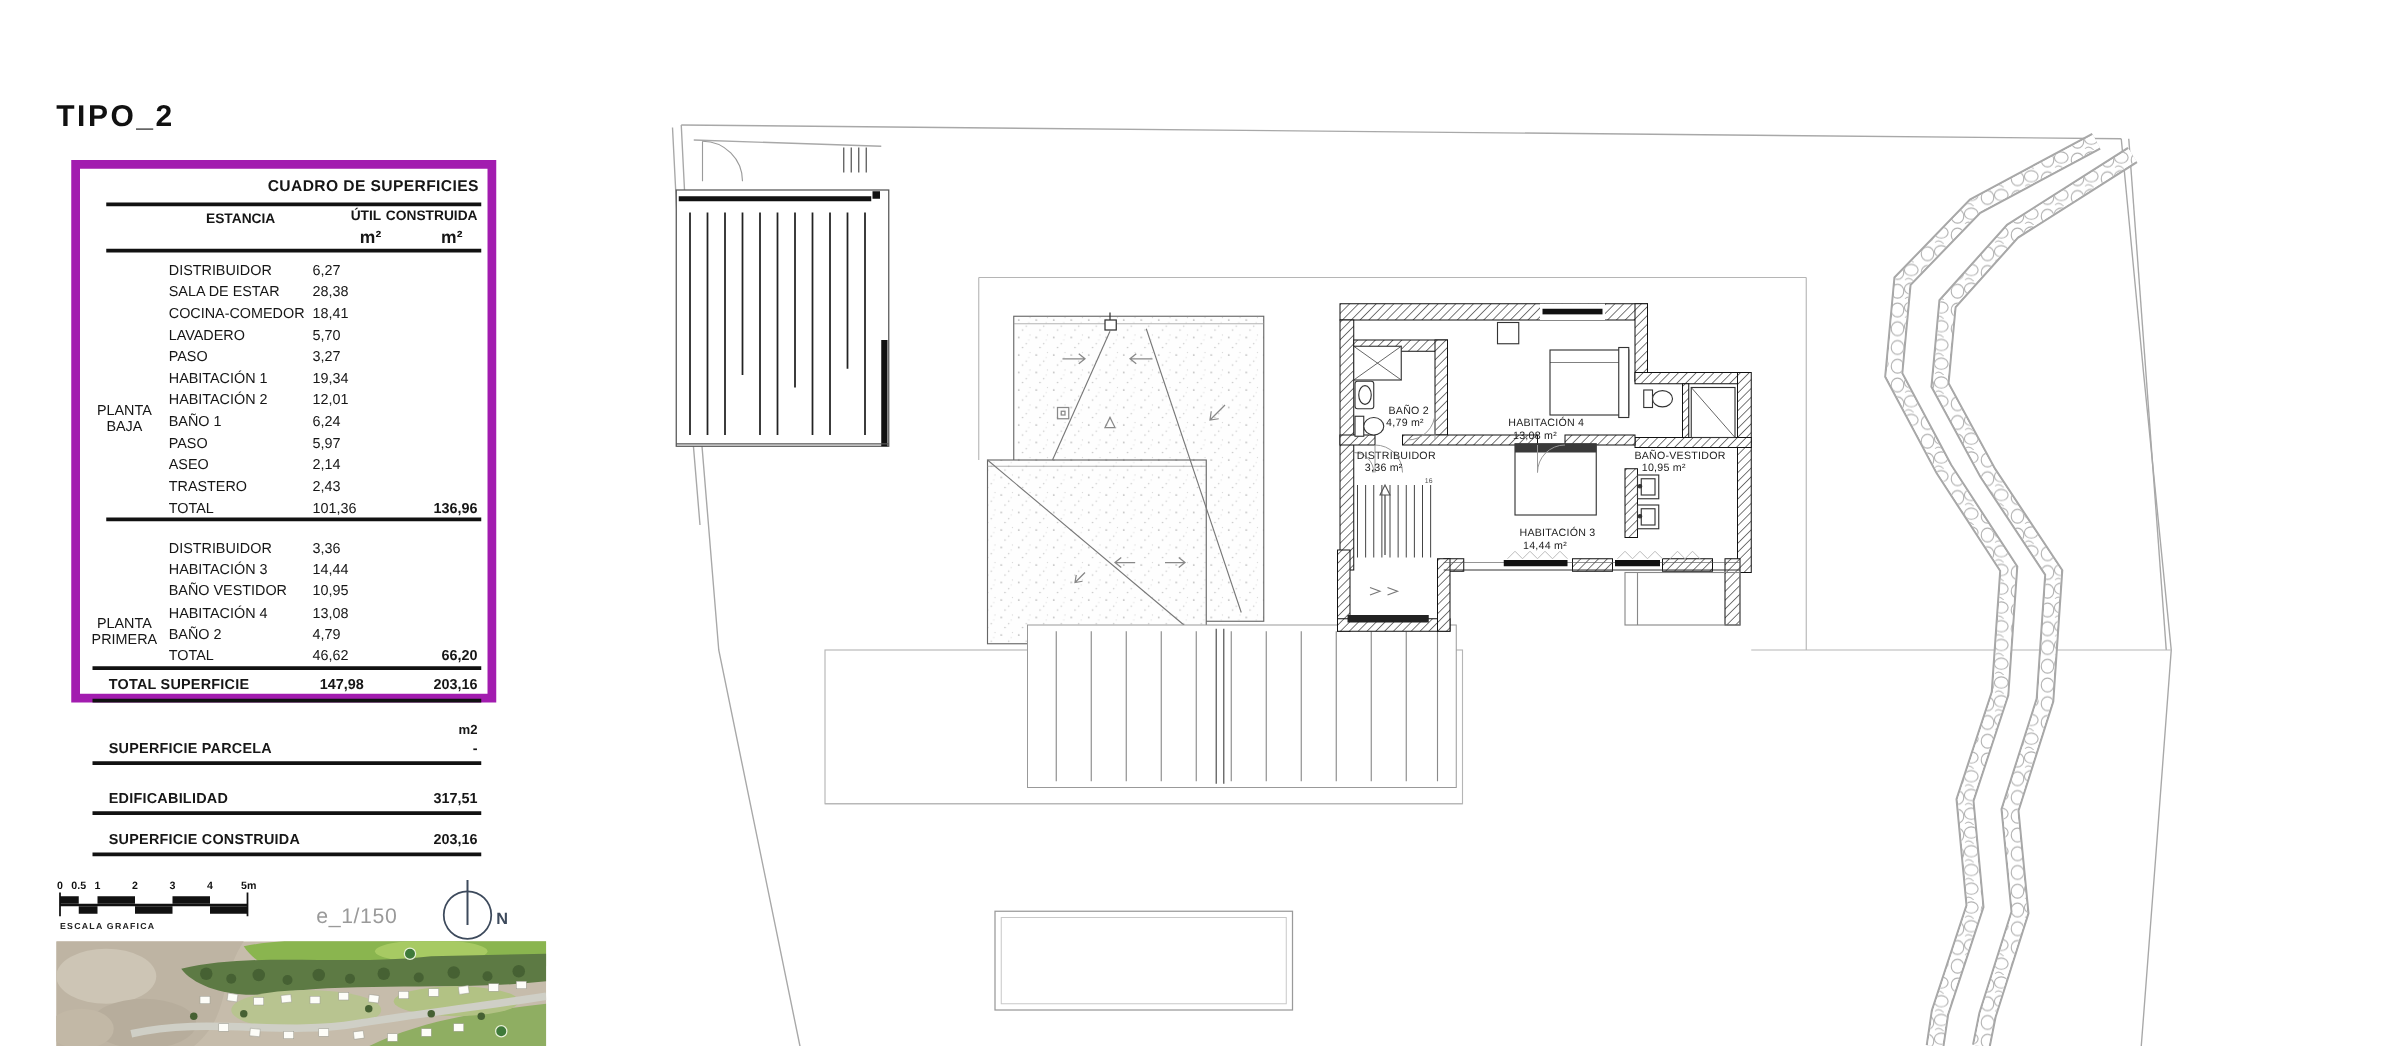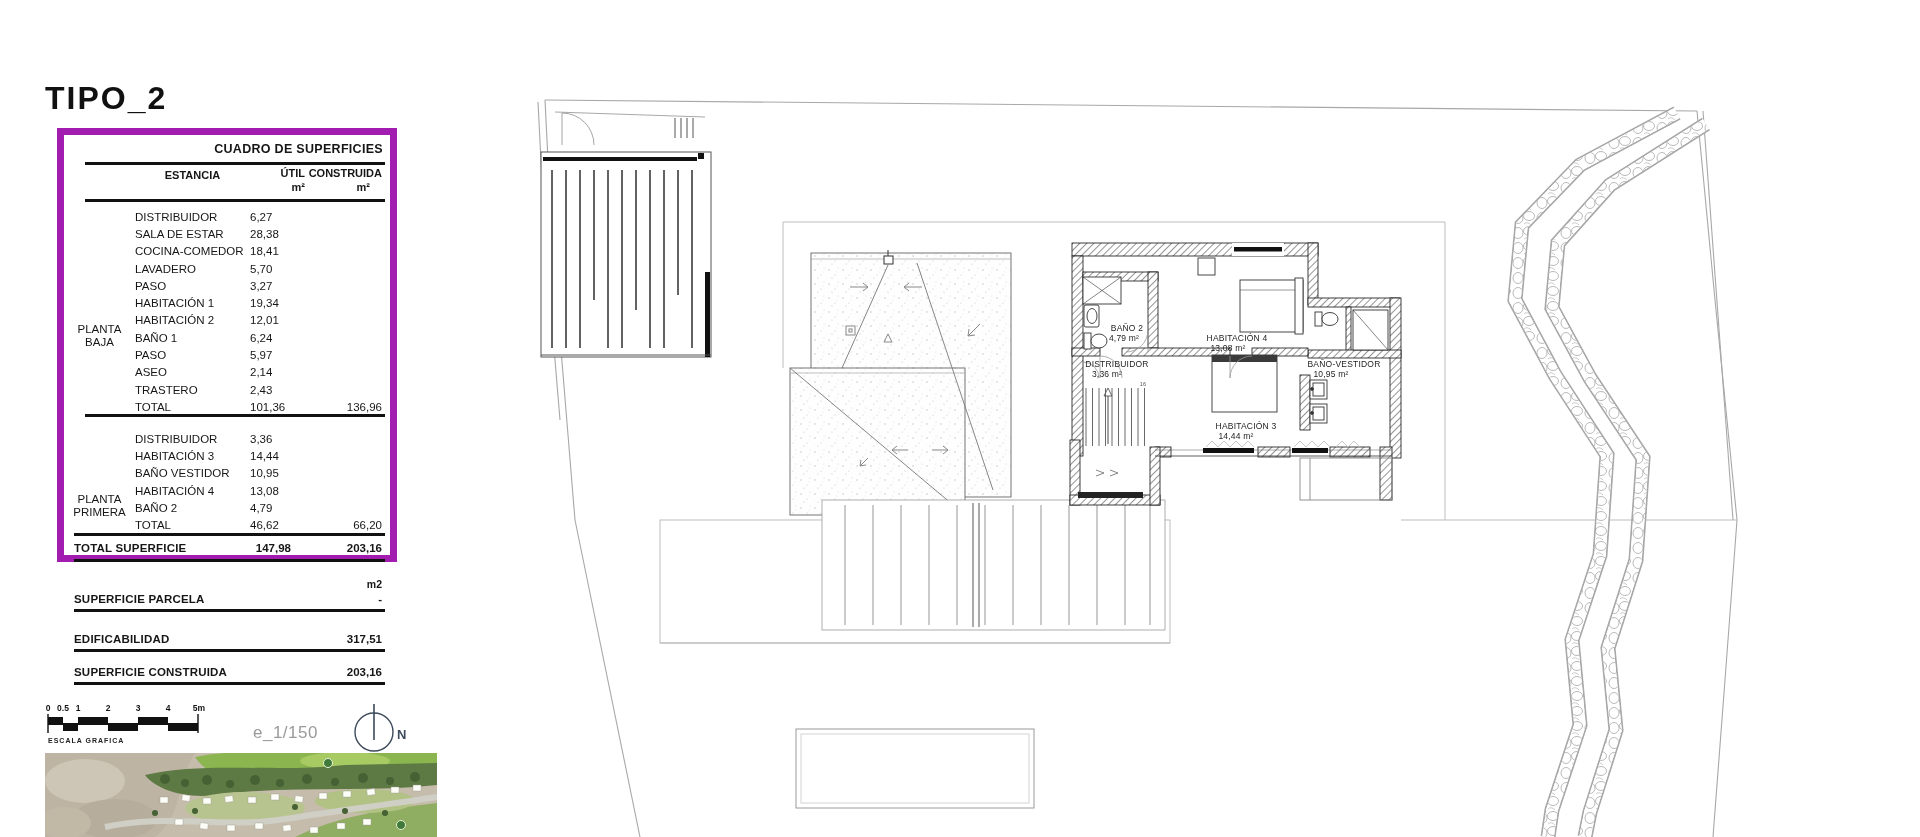--- a/index.html
+++ b/index.html
@@ -1,41 +1,41 @@
 <!DOCTYPE html>
 <html><head>
 <meta charset="utf-8">
 <style>
   html,body{margin:0;padding:0;background:#fff;width:1920px;height:837px;overflow:hidden;}
   .page{position:relative;width:1920px;height:837px;background:#fff;font-family:"Liberation Sans",sans-serif;color:#161616;}
   #plan-svg{position:absolute;left:0;top:0;}
   svg{font-family:"Liberation Sans",sans-serif;}
-  .title{position:absolute;left:45px;top:80px;font-size:32px;font-weight:bold;letter-spacing:2px;color:#111;}
+  .title{position:absolute;left:45px;top:80px;font-size:24px;font-weight:bold;letter-spacing:2px;color:#111;}
   
   .stable{position:absolute;left:57px;top:128px;width:340px;height:434px;border:7px solid #a21caf;box-sizing:border-box;font-size:11.5px;}
   .t-header{position:absolute;top:7px;left:0;right:7px;text-align:right;font-weight:bold;font-size:12.5px;letter-spacing:.3px;}
   .rule{position:absolute;left:21px;right:5px;height:2.5px;background:#111;}
   .rule.full{left:10px;}
   .r1{top:27px}.r2{top:64px}.r3{top:279px}.r4{top:398px}
   .r5{top:424px}.r6{top:474px}.r7{top:514px}.r8{top:547px}
   .chead{position:absolute;top:32px;left:0;right:8px;display:flex;font-weight:bold;font-size:11px;}
   .cg{width:71px}.ce{width:115px;text-align:center;padding-top:2px}
   .cu{width:55px;text-align:right}.cc{flex:1;text-align:right}
-  .cunit{font-weight:bold;font-size:11px;margin-top:2px}
+  .cunit{font-weight:bold;font-size:14px;margin-top:2px}
   .cc .cunit{padding-right:12px}
   .tgroup{position:absolute;left:0;right:0;}
   .tgroup.pb{top:73px;} .tgroup.pp{top:295px;}
   .glabel{position:absolute;left:0;top:50%;transform:translateY(-50%);width:71px;text-align:center;line-height:13px;margin-top:24px;}
   .glabel span{display:block;}
   .rows{margin-left:71px;}
   .trow{display:flex;height:17.3px;align-items:center;padding-right:8px;}
   .re{width:115px;white-space:nowrap}.ru{width:55px;}
-  .rc{flex:1;text-align:right;font-weight:normal;}
+  .rc{flex:1;text-align:right;font-weight:bold;}
   .srow{position:absolute;left:0;right:8px;display:flex;align-items:center;height:16px;font-weight:bold;}
-  .sl{padding-left:10px;flex:1;letter-spacing:.2px}
+  .sl{padding-left:23px;flex:1;letter-spacing:.2px}
   .su{width:55px;text-align:right}.sc{width:91px;text-align:right}
   .s1{top:405px}.s2{top:441px;font-size:10.5px}.s3{top:456px}.s4{top:496px}.s5{top:529px}
   
   .left-panel{position:absolute;inset:0;pointer-events:none;}
 </style>
 </head>
 <body>
 
 <div class="page">
 

